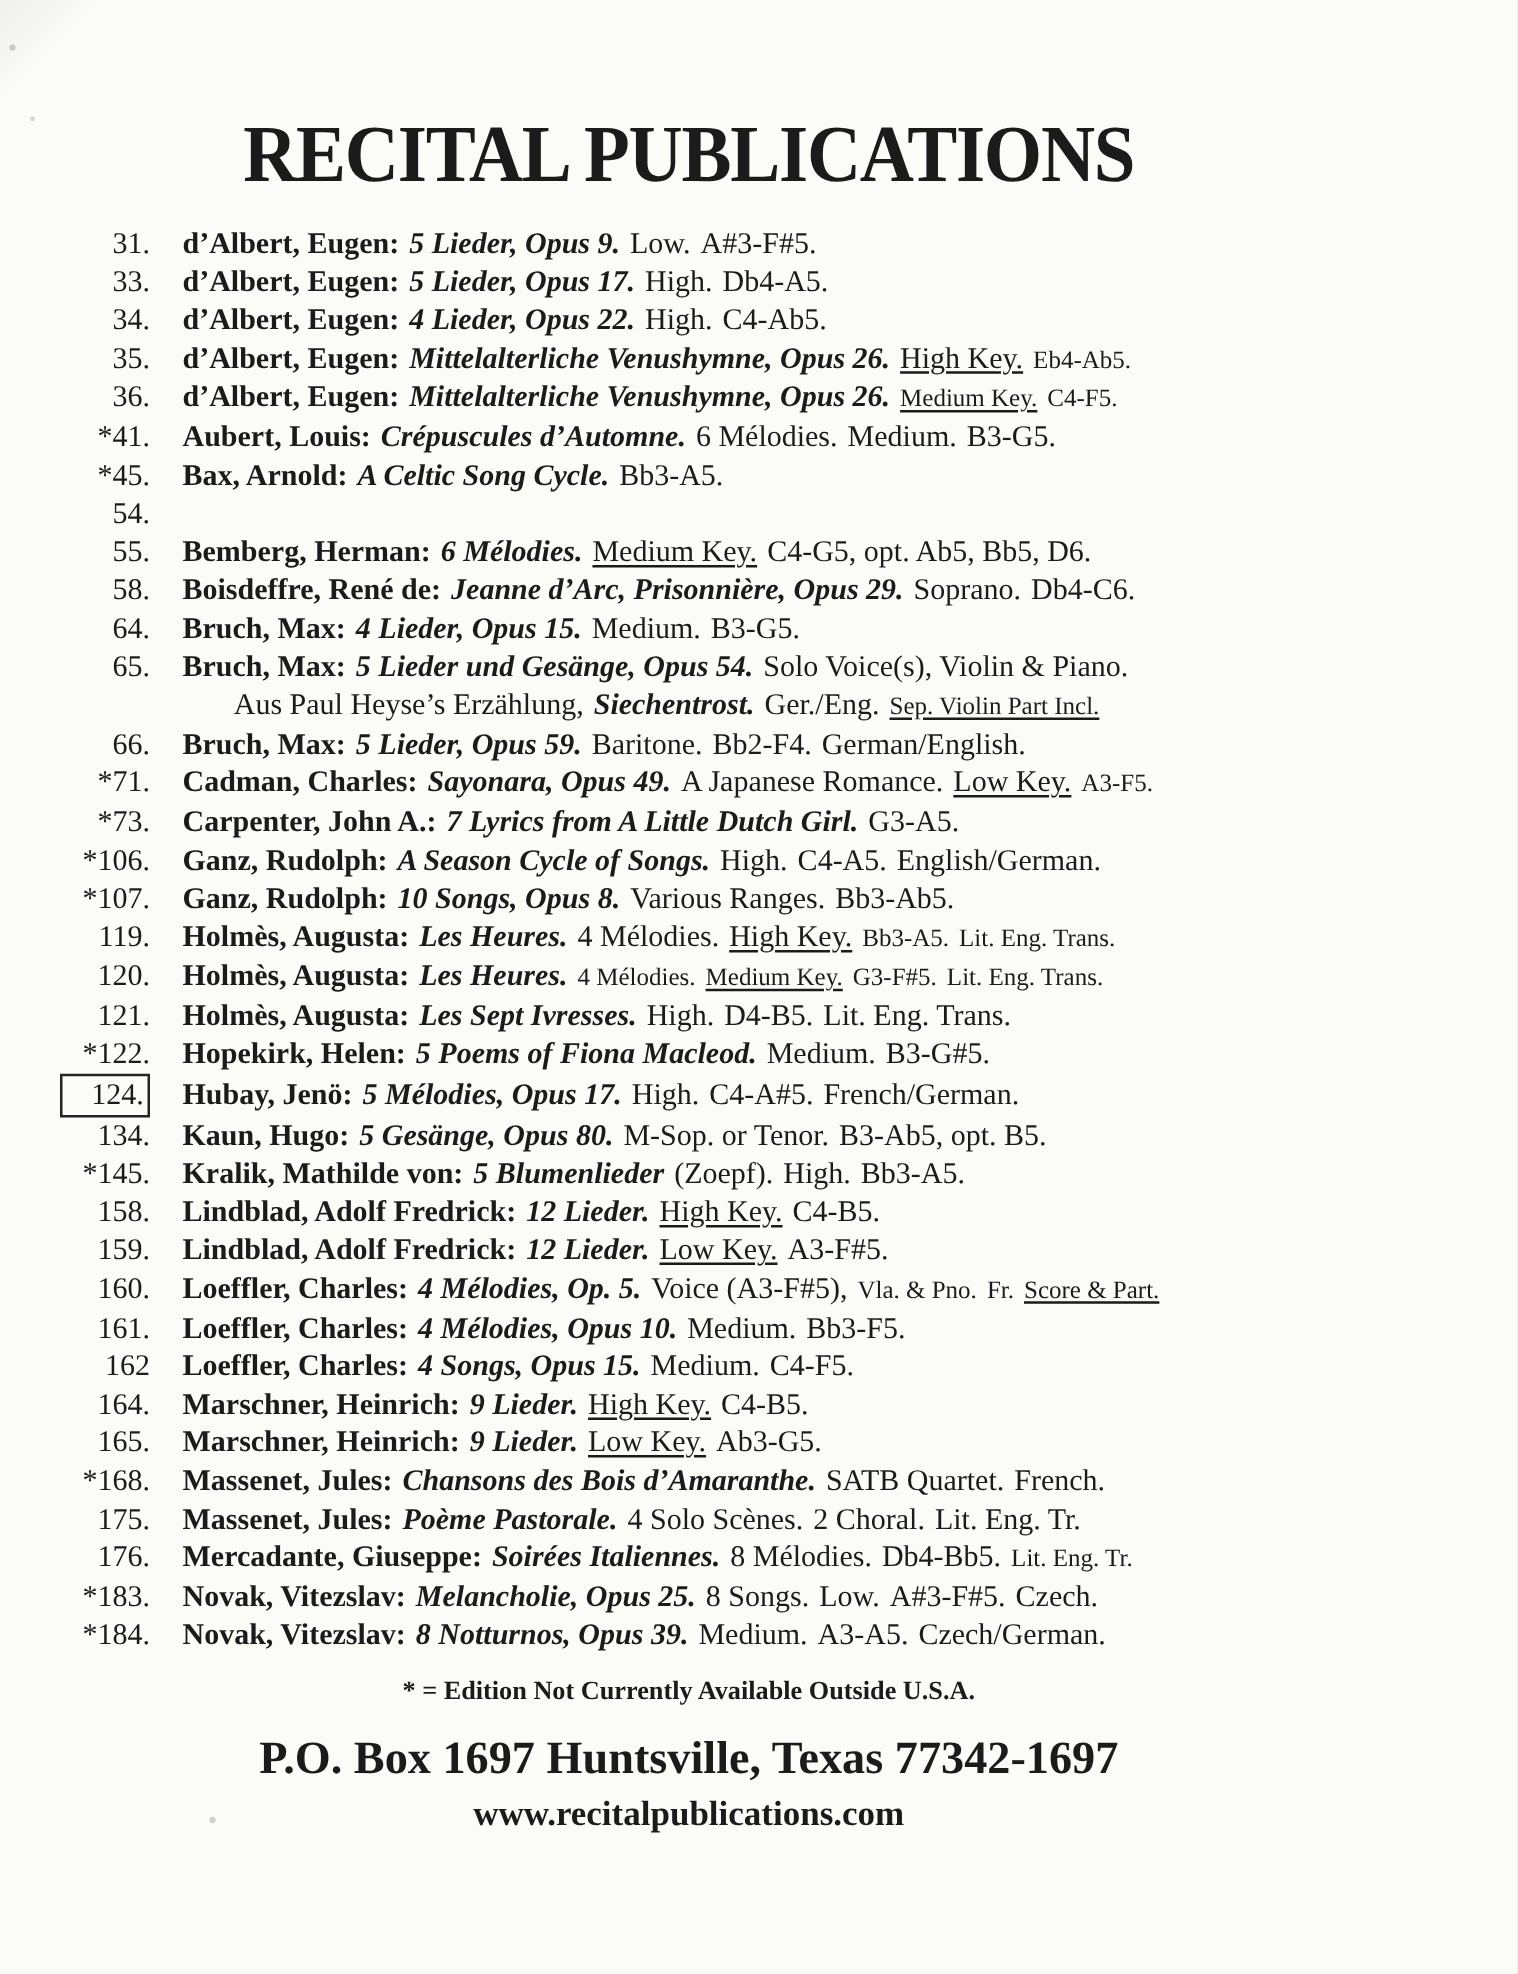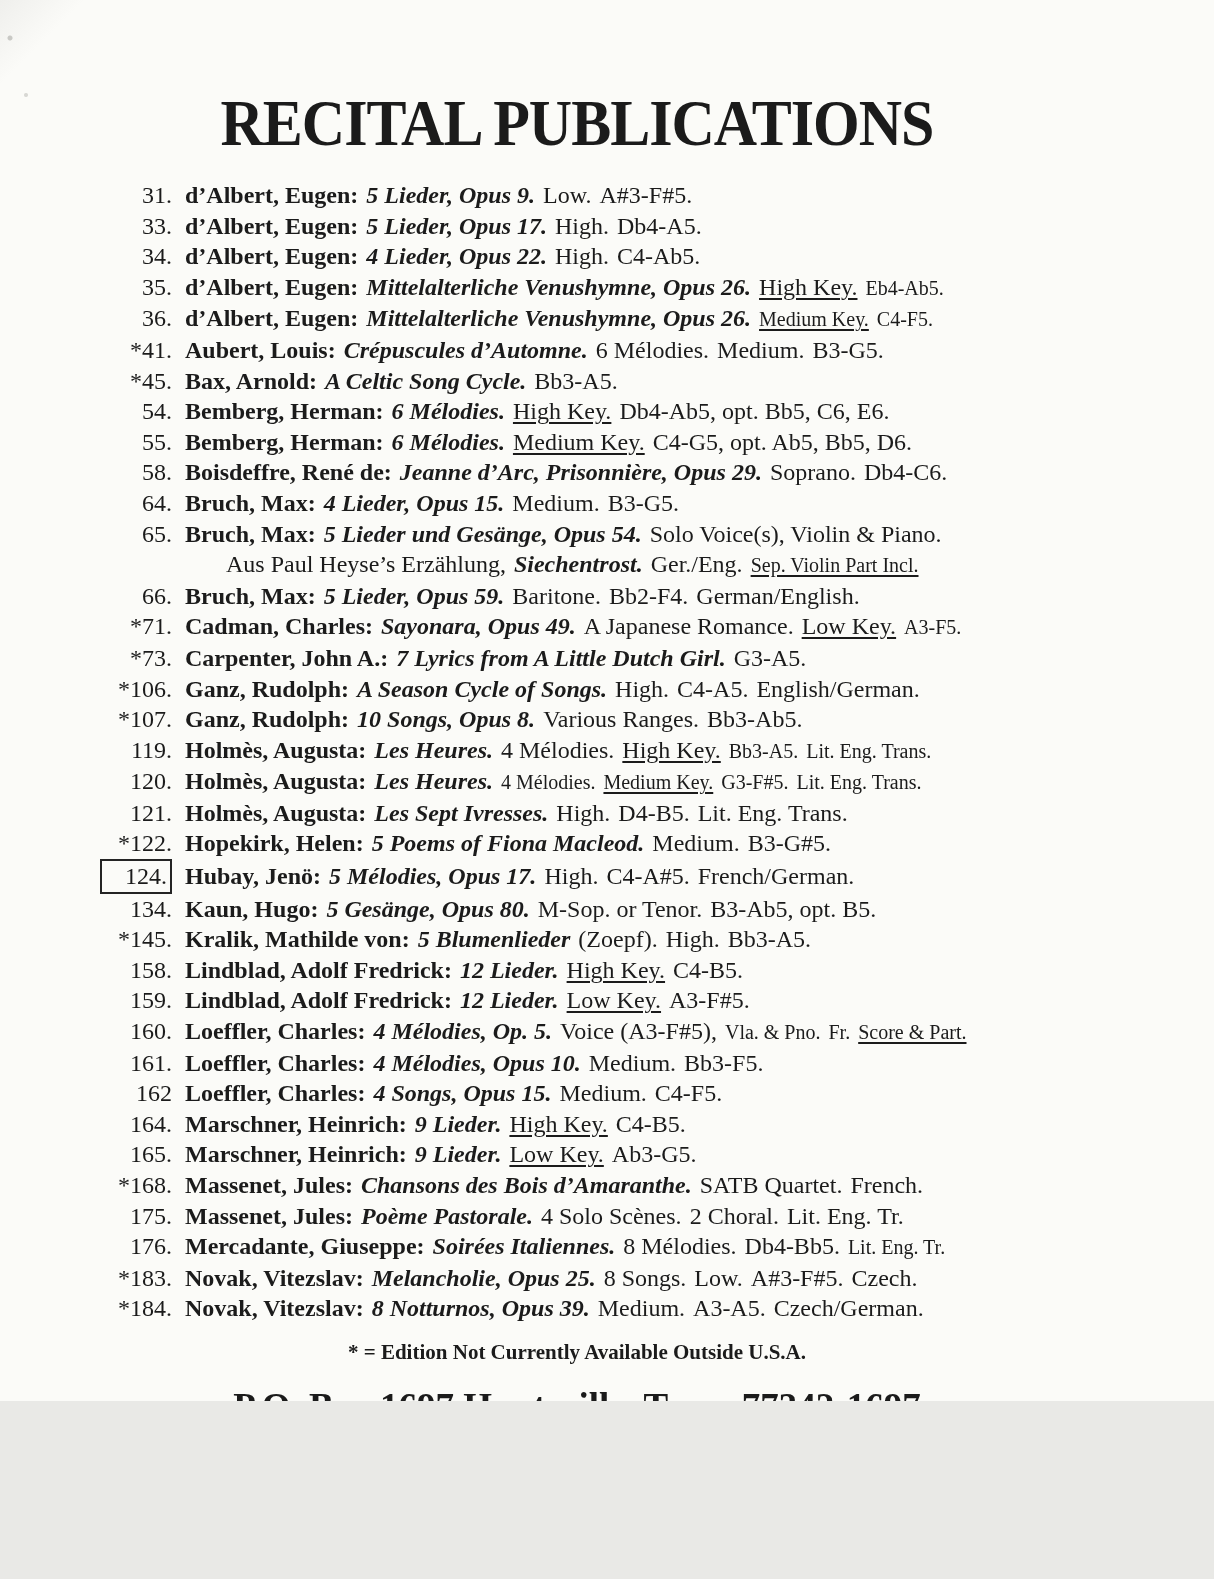--- a/index.html
+++ b/index.html
@@ -1,28 +1,28 @@
 <!DOCTYPE html>
 <html><head>
 <meta charset="utf-8">
 <style>
   html,body { margin:0; padding:0; background:#e9e9e6; }
   .page {
     position:relative;
-    width:1214px; height:1401px;
+    width:1214px; height:1579px;
     box-sizing:border-box;
     margin:0 auto;
     background:
       radial-gradient(circle at 10px 38px, #c9c9c5 2px, rgba(0,0,0,0) 3px),
       radial-gradient(circle at 26px 95px, #d8d8d4 1.5px, rgba(0,0,0,0) 2.5px),
       radial-gradient(circle at 170px 1456px, #cfcfcb 2px, rgba(0,0,0,0) 3px),
       linear-gradient(135deg, #efefec 0px, #fbfbf8 60px);
     font-family:"Liberation Serif","DejaVu Serif",serif;
     color:#1b1b1b;
-    padding:92px 160px 0 100px;
+    padding:92px 160px 0 48px;
     overflow:hidden;
   }
   .title {
     text-align:center;
     font-weight:bold;
     font-size:60px;
     line-height:62px;
     letter-spacing:-1px;
     transform:scaleY(1.08);
   }
@@ -30,21 +30,21 @@
   .row {
     display:flex;
     align-items:baseline;
     line-height:30.6px;
     font-size:24px;
     white-space:nowrap;
   }
   .num {
     flex:0 0 72px;
     text-align:right;
-    margin-right:13px;
+    margin-right:26px;
     box-sizing:border-box;
   }
   .num.boxed {
     border:2px solid #242424;
     padding-right:3px;
   }
   .row.cont .content { padding-left:41px; }
   .content span { margin-right:8px; }
   .content span:last-child { margin-right:0; }
   .seg-b { font-weight:bold; }
@@ -99,21 +99,20 @@
       <div class="row">
         <span class="num">*41.</span>
         <span class="content"><span class="seg-b">Aubert, Louis:</span><span class="seg-i">Crépuscules d’Automne.</span><span class="">6 Mélodies.</span><span class="">Medium.</span><span class="">B3-G5.</span></span>
       </div>
       <div class="row">
         <span class="num">*45.</span>
         <span class="content"><span class="seg-b">Bax, Arnold:</span><span class="seg-i">A Celtic Song Cycle.</span><span class="">Bb3-A5.</span></span>
       </div>
       <div class="row">
         <span class="num">54.</span>
-        <span class="content"><span class="seg-b">Bemberg, Herman:</span><span class="seg-i">6 Mélodies.</span><span class="seg-u">High Key.</span><span class="">Db4-Ab5, opt. Bb5, C6, E6.</span></span>
       </div>
       <div class="row">
         <span class="num">55.</span>
         <span class="content"><span class="seg-b">Bemberg, Herman:</span><span class="seg-i">6 Mélodies.</span><span class="seg-u">Medium Key.</span><span class="">C4-G5, opt. Ab5, Bb5, D6.</span></span>
       </div>
       <div class="row">
         <span class="num">58.</span>
         <span class="content"><span class="seg-b">Boisdeffre, René de:</span><span class="seg-i">Jeanne d’Arc, Prisonnière, Opus 29.</span><span class="">Soprano.</span><span class="">Db4-C6.</span></span>
       </div>
       <div class="row">

